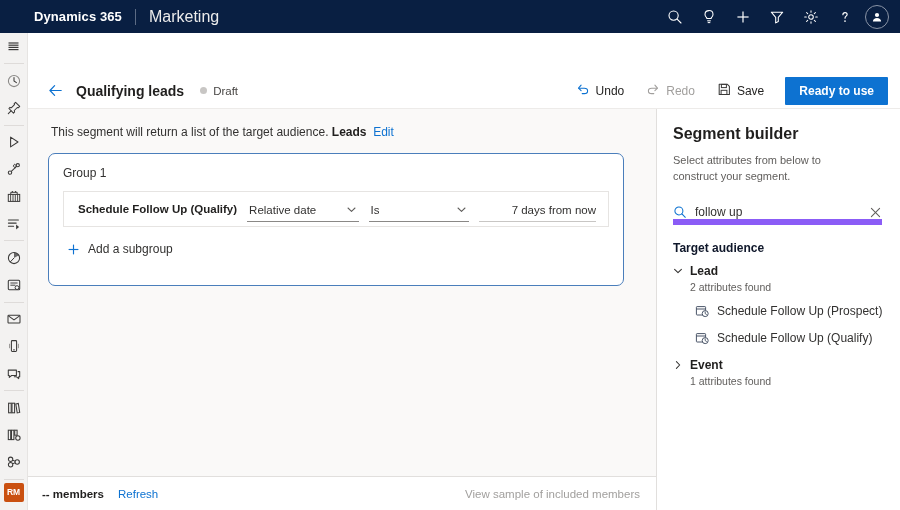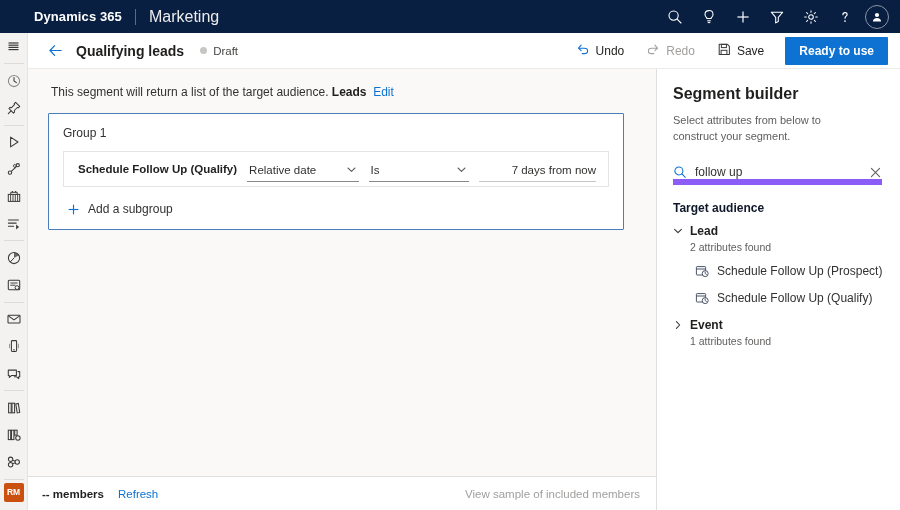--- a/index.html
+++ b/index.html
@@ -82,20 +82,21 @@
     color: #fff; font-size: 8.5px; font-weight: bold;
     display: flex; align-items: center; justify-content: center;
     border-radius: 2px;
     margin-bottom: 8px;
   }
 
   
   .main-col {
     flex: 1 1 auto; display: flex; flex-direction: column;
     min-width: 0;
+    margin-top: 40px;
   }
 
   
   .cmdbar {
     height: 36px; flex: 0 0 36px;
     background: #ffffff;
     border-bottom: 1px solid #edebe9;
     display: flex; align-items: center;
     padding: 0 12px 0 14px;
   }
@@ -151,22 +152,22 @@
   .segment-desc {
     font-size: 12px; color: #323130;
     margin-bottom: 14px; margin-left: 3px;
   }
   .segment-desc .bold { font-weight: bold; color: #201f1e; }
   .link { color: #0d72d1; cursor: pointer; }
 
   .group-box {
     border: 1px solid #4a7ebb;
     background: #ffffff;
-    border-radius: 1px;
-    padding: 12px 14px 10px 14px;
+    border-radius: 7px;
+    padding: 12px 14px 26px 14px;
     max-width: 576px;
   }
   .group-label {
     font-size: 12px; color: #323130; margin-bottom: 11px;
   }
   .rule-row {
     border: 1px solid #e6e4e2;
     background: #ffffff;
     height: 36px;
     display: flex; align-items: stretch;

